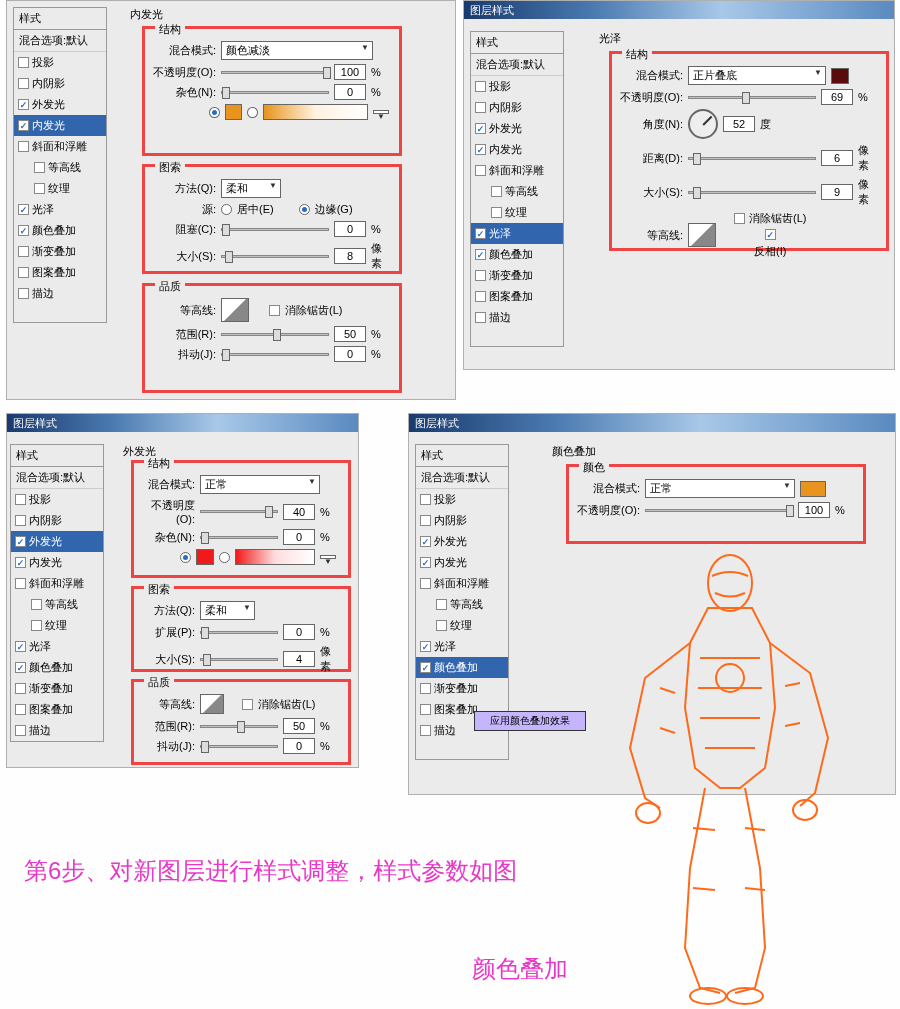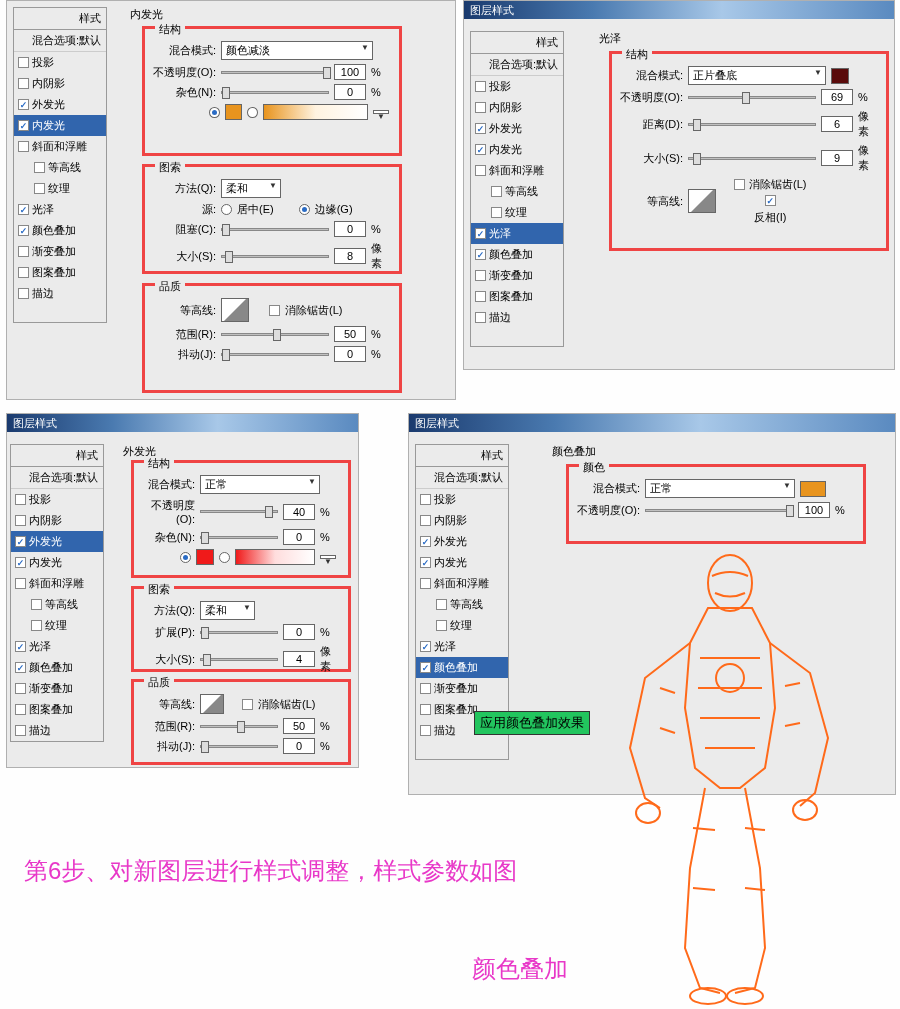--- a/index.html
+++ b/index.html
@@ -1,19 +1,19 @@
 <!DOCTYPE html>
 <html><head>
 <meta charset="utf-8">
 <style>
 * { box-sizing: border-box; margin: 0; padding: 0; }
 body { width: 900px; height: 1009px; background: #fefefe; font-family: "Microsoft YaHei", SimSun, sans-serif; font-size: 11px; color: #000; position: relative; }
 .panel { position: absolute; background: #ebebeb; border: 1px solid #b0b0b0; }
 .titlebar { height: 18px; background: linear-gradient(90deg, #1a3a6e 0%, #4a7ab0 30%, #a8c8e8 60%, #5a8ac0 100%); color: #fff; font-size: 11px; padding: 2px 6px; }
-.styles-box { position: absolute; border: 1px solid #999; background: #ebebeb; width: 94px; text-align: right; }
+.styles-box { position: absolute; border: 1px solid #999; background: #ebebeb; width: 94px; }
 .styles-header { border-bottom: 1px solid #999; padding: 3px 5px; font-size: 11px; background: #ebebeb; }
 .styles-sub { border-bottom: 1px solid #ccc; padding: 3px 5px; font-size: 11px; }
 .style-item { padding: 3px 4px; display: flex; align-items: center; gap: 3px; }
 .style-item.selected { background: #3165ad; color: #fff; }
 .style-item.indent { padding-left: 20px; }
 .cb { width: 11px; height: 11px; border: 1px solid #888; background: #fff; display: inline-flex; align-items: center; justify-content: center; font-size: 9px; }
 .cb.checked::after { content: "✓"; color: #2a6bc4; font-weight: bold; }
 .style-item.selected .cb { background: #fff; }
 .style-item.selected .cb.checked::after { color: #2a6bc4; }
 .fieldset { position: absolute; border: 3px solid #ef4444; padding: 8px 10px 10px 6px; background: #ebebeb; }
@@ -28,21 +28,21 @@
 .slider .thumb { position: absolute; top: -5px; width: 8px; height: 12px; background: #ddd; border: 1px solid #666; }
 .numbox { width: 32px; border: 1px solid #666; text-align: center; font-size: 11px; padding: 1px 0; background: #fff; }
 .unit { width: 18px; font-size: 11px; }
 .radio { width: 11px; height: 11px; border: 1px solid #666; border-radius: 50%; background: #fff; display: inline-flex; align-items: center; justify-content: center; }
 .radio.checked::after { content: ""; width: 5px; height: 5px; background: #2a6bc4; border-radius: 50%; }
 .swatch { width: 18px; height: 16px; border: 1px solid #666; }
 .gradient-preview { width: 110px; height: 16px; border: 1px solid #666; }
 .contour { width: 28px; height: 24px; border: 1px solid #666; background: linear-gradient(135deg, #fff 48%, #888 52%); }
 .angle-dial { width: 30px; height: 30px; border: 2px solid #666; border-radius: 50%; background: #eee; position: relative; }
 .angle-dial::after { content: ""; position: absolute; width: 12px; height: 1.5px; background: #333; left: 50%; top: 50%; transform-origin: left center; transform: rotate(-45deg); }
-.tooltip { position: absolute; background: #22c55e; border: 1px solid #333; padding: 2px 5px; font-size: 13px; }
+.tooltip { position: absolute; background: #c4b5fd; border: 1px solid #333; padding: 2px 15px; font-size: 10px; }
 .caption { position: absolute; color: #e838c8; font-size: 24px; }
 .ironman { position: absolute; }
 </style>
 </head>
 <body>
 
 <div class="panel" style="left:6px; top:0; width:450px; height:400px;">
   <div class="styles-box" style="left:6px; top:6px; height:316px;">
     <div class="styles-header">样式</div>
     <div class="styles-sub">混合选项:默认</div>
@@ -247,20 +247,26 @@
         <span class="select" style="width:138px">正片叠底</span>
         <span class="swatch" style="background:#5a0b0b"></span>
       </div>
     <div class="row">
         <span class="lbl">不透明度(O):</span>
         <div class="slider">
           <div class="thumb" style="left:42%"></div>
         </div>
         <span class="numbox">69</span>
         <span class="unit">%</span>
+      </div>
+    <div class="row">
+        <span class="lbl">角度(N):</span>
+        <span class="angle-dial"></span>
+        <span class="numbox">52</span>
+        <span class="unit">度</span>
       </div>
     <div class="row">
         <span class="lbl">距离(D):</span>
         <div class="slider">
           <div class="thumb" style="left:3%"></div>
         </div>
         <span class="numbox">6</span>
         <span class="unit">像素</span>
       </div>
     <div class="row">

